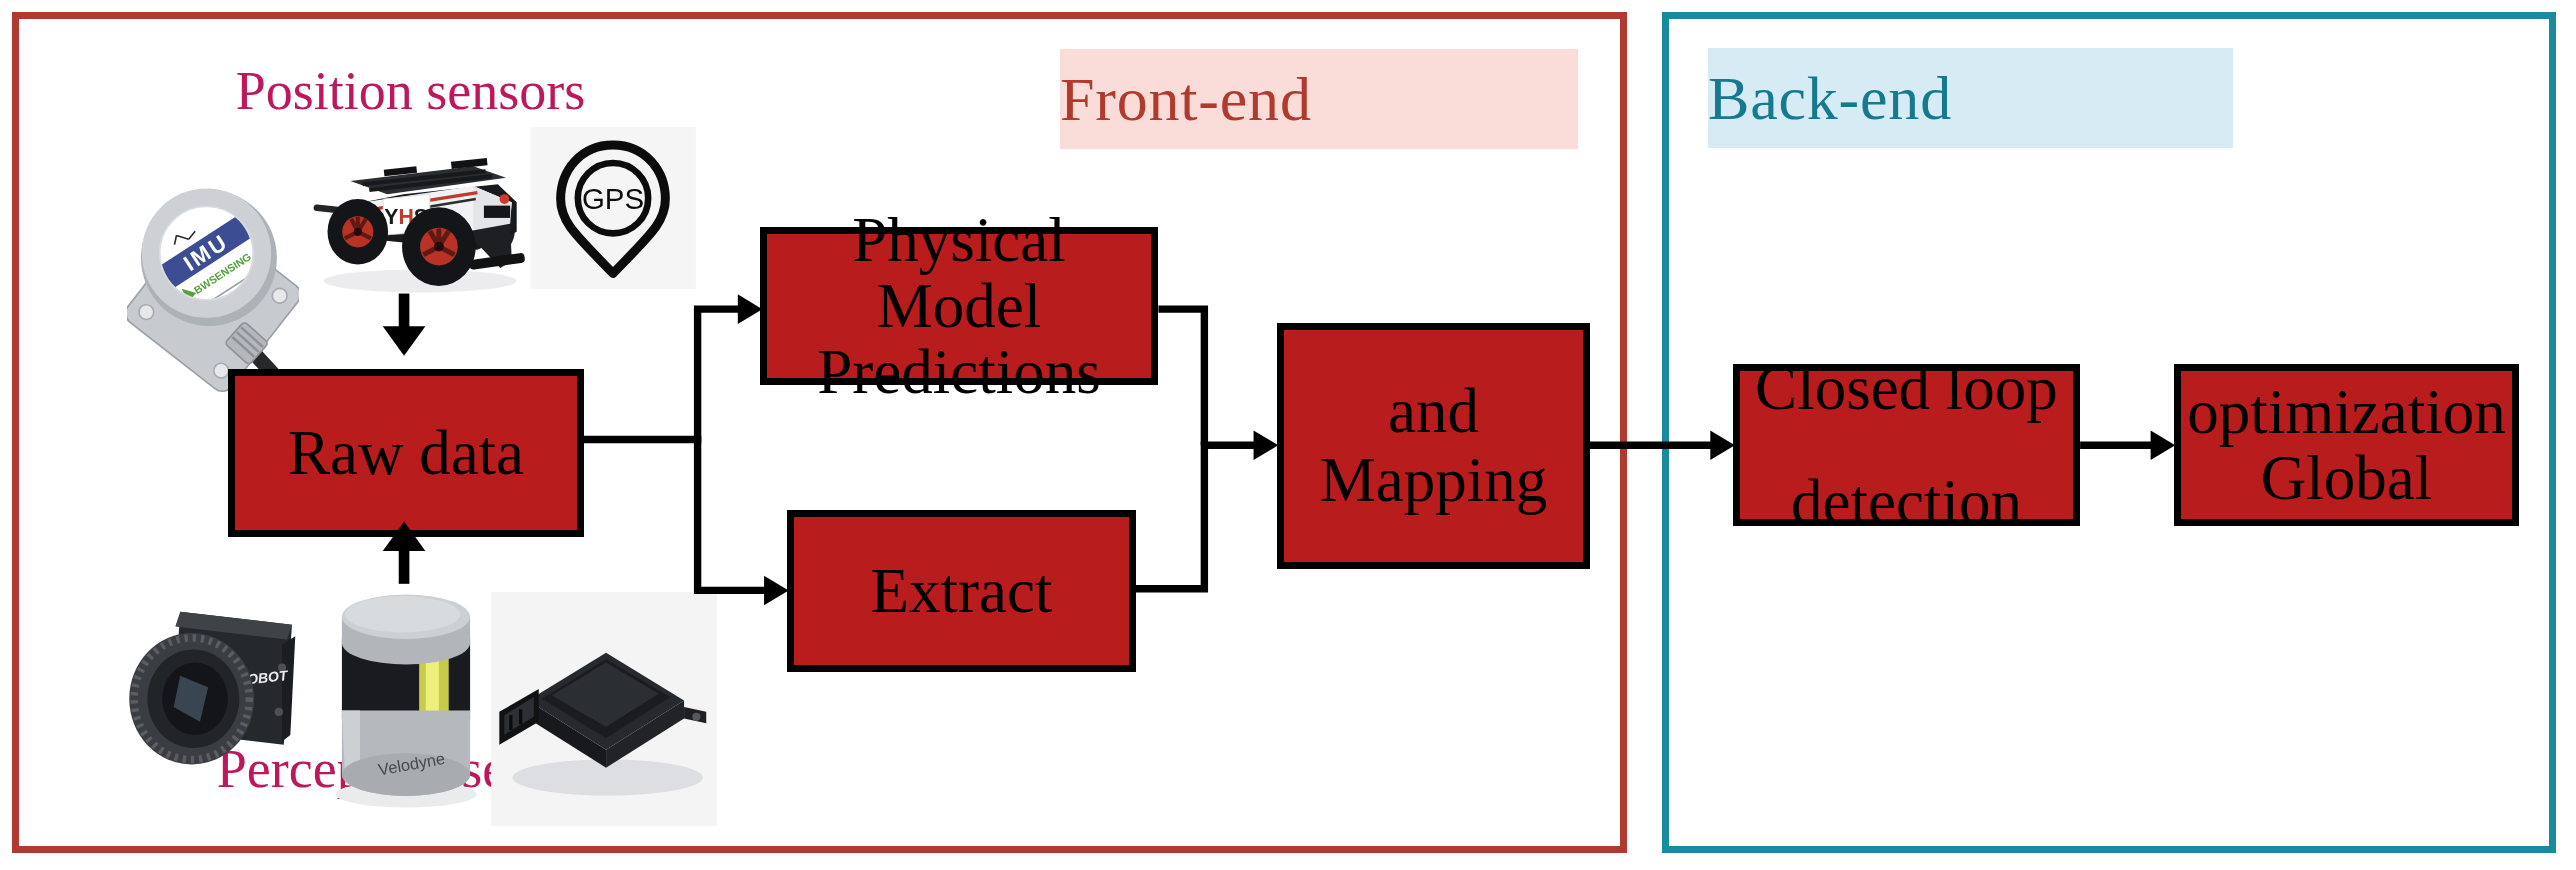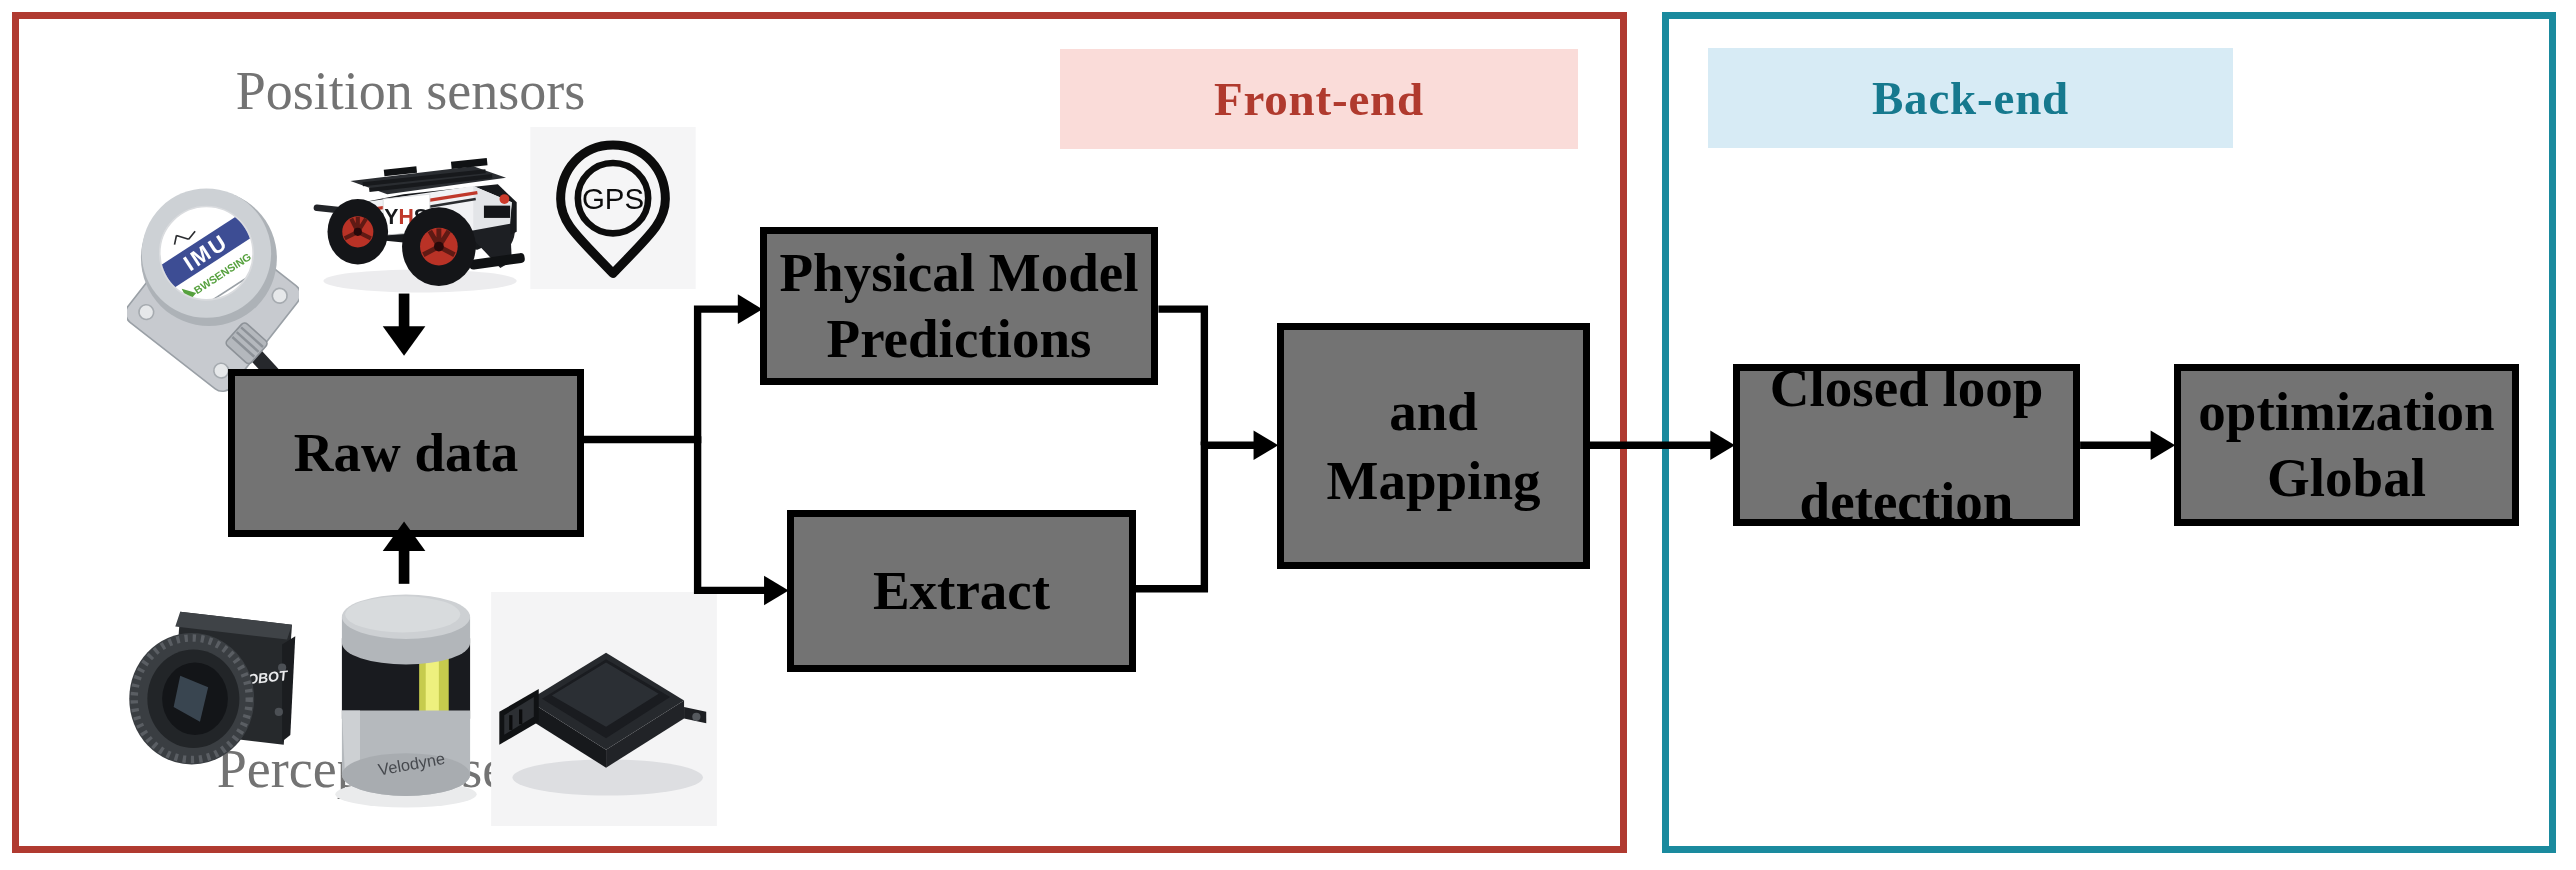--- a/index.html
+++ b/index.html
@@ -6,38 +6,38 @@
   html,body{margin:0;padding:0;background:#fff;}
   body{
     position:relative;width:2576px;height:870px;overflow:hidden;
     font-family:"Liberation Serif", serif;color:#000;
   }
   .frame{position:absolute;box-sizing:border-box;background:transparent;}
   .frame-frontend{left:11.5px;top:11.5px;width:1615px;height:841px;border:7.4px solid var(--fe-border,#b03a30);}
   .frame-backend{left:1662px;top:11.5px;width:894px;height:841px;border:7.4px solid var(--be-border,#1a8a9e);}
 
   .zone-label{
-    position:absolute;display:flex;align-items:center;justify-content:center;
-    font-weight:bold;font-size:47px;letter-spacing:0.8px;
+    position:absolute;display:flex;align-items:center;
+    font-weight:normal;font-size:62px;letter-spacing:0.8px;
   }
   .zone-label-frontend{left:1060px;top:49px;width:518px;height:100px;
     background:var(--fe-bg,#fadcd9);color:var(--fe-text,#b03a2e);}
   .zone-label-backend{left:1708px;top:48px;width:525px;height:100px;
     background:var(--be-bg,#d7ebf5);color:var(--be-text,#16798e);}
 
   .sensor-caption{
-    position:absolute;text-align:center;font-size:54px;line-height:59px;color:#737373;
+    position:absolute;text-align:center;font-size:54px;line-height:59px;color:#be185d;
   }
   .caption-position{left:193px;top:62px;width:435px;}
   .caption-perception{left:189px;top:740px;width:459px;}
 
   .flow-box{
-    position:absolute;box-sizing:border-box;border:7.4px solid #000;background:#737373;
+    position:absolute;box-sizing:border-box;border:7.4px solid #000;background:#b91c1c;
     display:flex;flex-direction:column;align-items:center;justify-content:center;
-    text-align:center;font-size:55px;line-height:66px;color:#000;font-weight:bold;
+    text-align:center;font-size:63px;line-height:66px;color:#000;
   }
   .box-raw{left:228px;top:369px;width:356px;height:168px;}
   .box-physical{left:760px;top:227px;width:398px;height:158px;}
   .box-extract{left:787px;top:510px;width:349px;height:162px;}
   .box-localization{left:1277px;top:323px;width:313px;height:246px;line-height:69px;}
   .box-closedloop{left:1733px;top:364px;width:347px;height:162px;gap:48px;}
   .box-global{left:2174px;top:364px;width:345px;height:162px;}
 
   .photo{position:absolute;}
   .photo-imu{left:127px;top:158px;width:172px;height:246px;}

